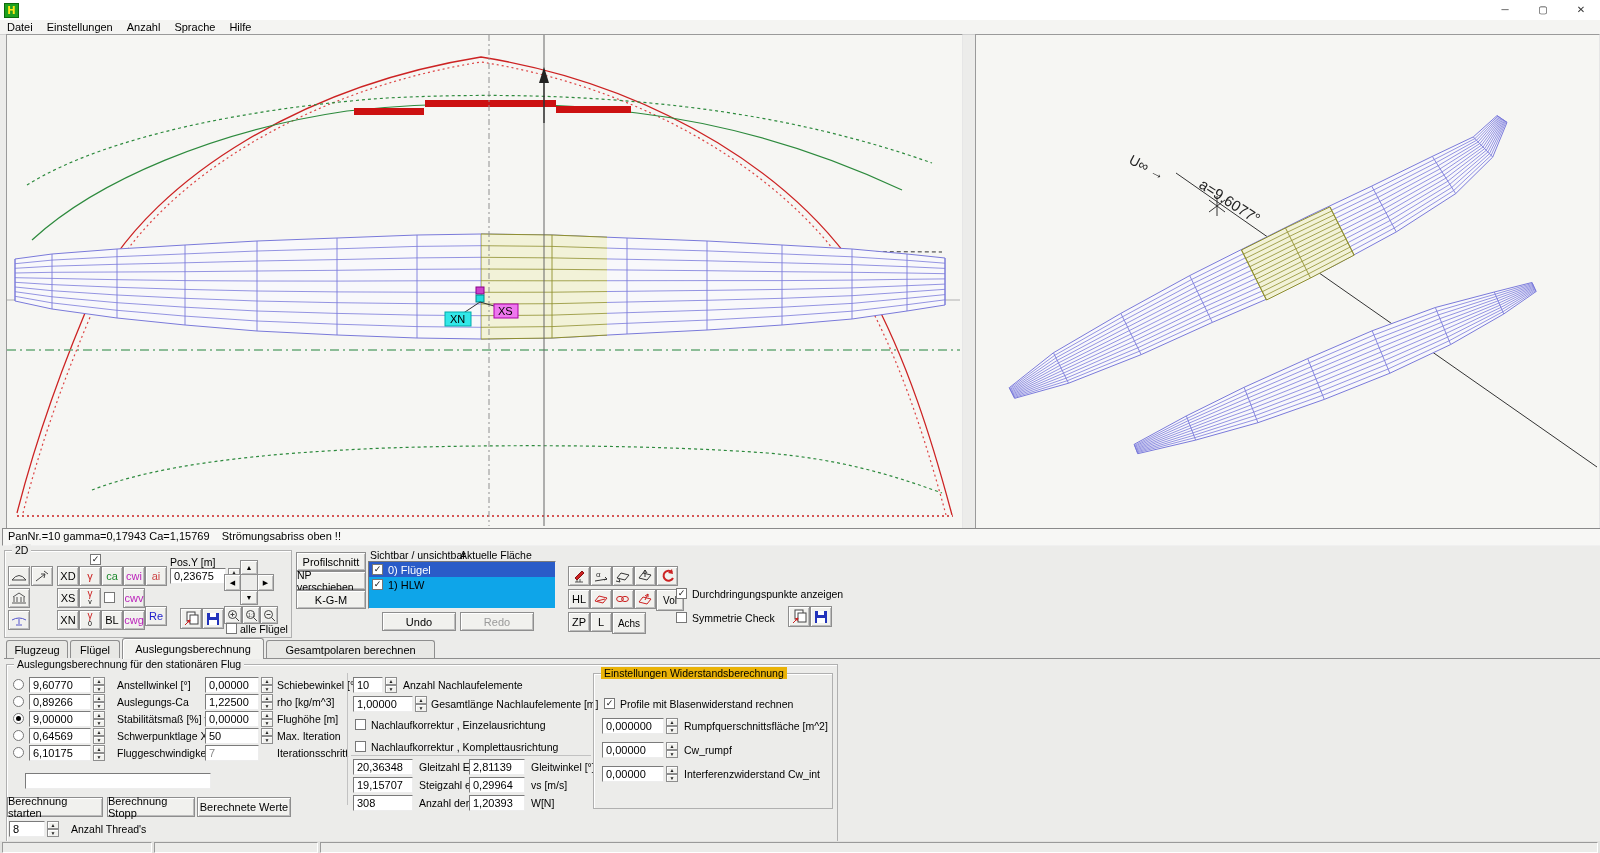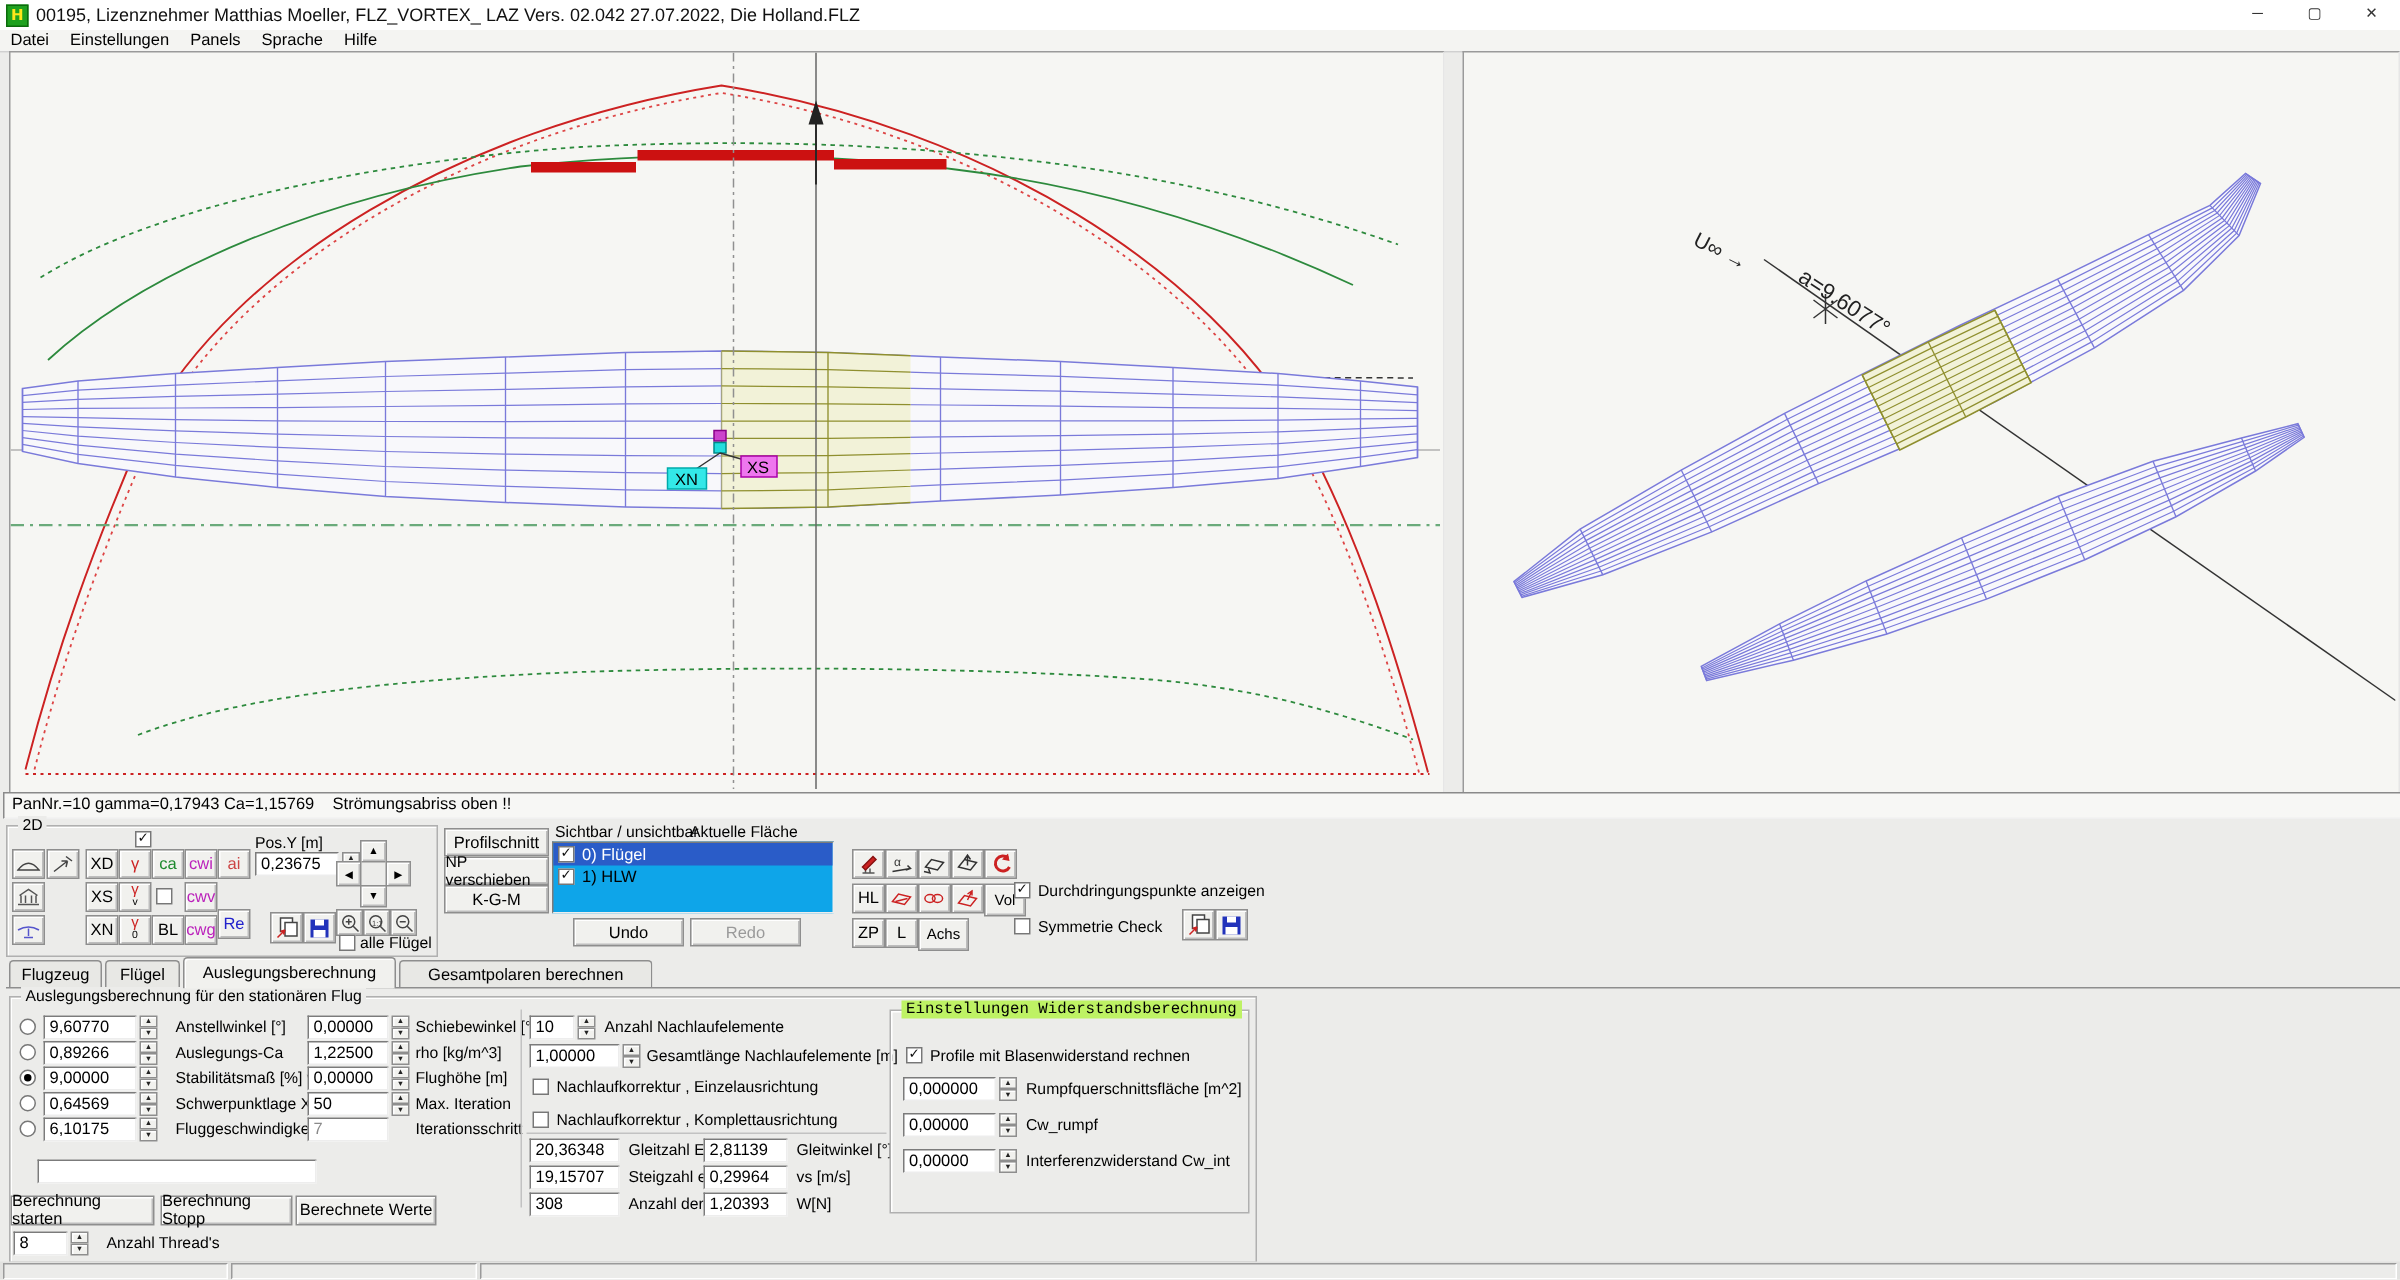--- a/index.html
+++ b/index.html
@@ -49,32 +49,31 @@
        border-radius:3px 3px 0 0;display:flex;align-items:center;justify-content:center;font-size:11px;padding:0 8px;box-sizing:border-box;}
   .tab.active{top:0;height:21px;background:#f1f1ee;z-index:3;box-shadow:inset 1px 1px 0 #fff;}
   .tabline{position:absolute;left:0;top:20px;width:1600px;height:1px;background:#8e8e8e;}
   svg text{font-family:"Liberation Sans",sans-serif;}
 </style>
 </head>
 <body>
 
 <div class="abs titlebar">
   <div class="appicon">H</div>
-  <span class="title">00195, Lizenznehmer Matthias Moeller, FLZ_VORTEX_ LAZ Vers. 02.042 27.07.2022, Die Holland.FLZ</span>
   <div class="winbtns">
     <div class="winbtn">─</div>
     <div class="winbtn">▢</div>
     <div class="winbtn">✕</div>
   </div>
 </div>
 
 <div class="abs menubar">
   <span class="menuitem">Datei</span>
   <span class="menuitem">Einstellungen</span>
-  <span class="menuitem">Panels</span>
+  <span class="menuitem">Anzahl</span>
   <span class="menuitem">Sprache</span>
   <span class="menuitem">Hilfe</span>
 </div>
 
 <div class="abs canvas" style="left:6px;top:34px;width:955px;height:493px;">
 <svg id="svg2d" width="953" height="491" viewBox="0 0 953 491">
   <defs>
         <clipPath id="oliveclip">
           <rect x="474" y="185" width="126" height="130"></rect>
         </clipPath>
@@ -547,21 +546,21 @@
     <span class="abs fld" style="left:346px;top:112px;width:60px;">19,15707</span>
     <span class="abs lbl" style="left:412px;top:114px;">Steigzahl epsilon</span>
     <span class="abs fld" style="left:462px;top:112px;width:56px;">0,29964</span>
     <span class="abs lbl" style="left:524px;top:114px;">vs [m/s]</span>
     <span class="abs fld" style="left:346px;top:130px;width:60px;">308</span>
     <span class="abs lbl" style="left:412px;top:132px;">Anzahl der Panels</span>
     <span class="abs fld" style="left:462px;top:130px;width:56px;">1,20393</span>
     <span class="abs lbl" style="left:524px;top:132px;">W[N]</span>
 
     <div class="abs gb" style="left:586px;top:8px;width:238px;height:134px;">
-      <span class="lg" style="background:#bef264;font-family:Liberation Mono, monospace;">Einstellungen Widerstandsberechnung</span>
+      <span class="lg" style="background:#eab308;">Einstellungen Widerstandsberechnung</span>
       <span class="abs chk on" style="left:10px;top:24px;"></span>
       <span class="abs lbl" style="left:26px;top:24px;">Profile mit Blasenwiderstand rechnen</span>
       <span class="abs fld" style="left:8px;top:44px;width:62px;">0,000000</span>
       <span class="abs sp" style="left:72px;top:44px;">
           <b class="u"></b>
           <b class="d"></b>
         </span>
       <span class="abs lbl" style="left:90px;top:46px;">Rumpfquerschnittsfläche [m^2]</span>
       <span class="abs fld" style="left:8px;top:68px;width:62px;">0,00000</span>
       <span class="abs sp" style="left:72px;top:68px;">

